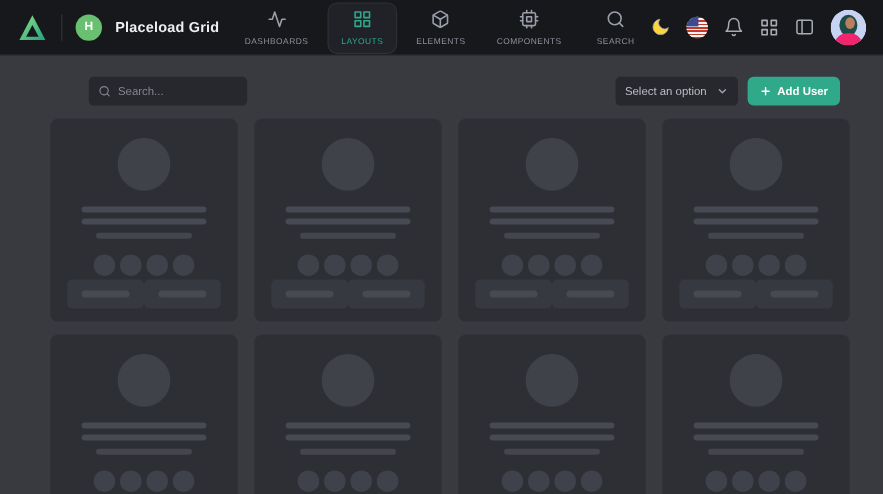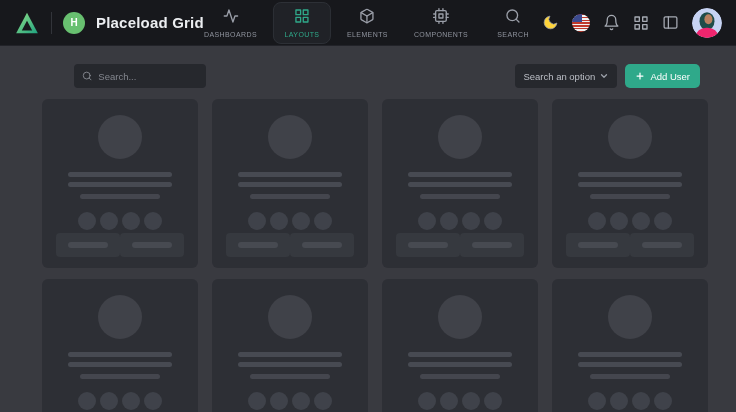--- a/index.html
+++ b/index.html
@@ -18,21 +18,21 @@
   }
   .nav-left { display:flex; align-items:center; gap:11px; }
   .logo { display:flex; align-items:center; cursor:pointer; }
   .nav-divider { width:1px; height:22px; background:#32343a; }
   .h-badge {
     width:22px; height:22px; border-radius:50%;
     background: var(--badge-green, #68c070);
     color:#fff; font-size:10px; font-weight:bold;
     display:flex; align-items:center; justify-content:center;
   }
-  .app-title { font-size:15px; font-weight:600; color:#eceef1; letter-spacing:.2px; }
+  .app-title { font-size:12px; font-weight:600; color:#eceef1; letter-spacing:.2px; }
 
   .nav-center {
     position:absolute; left:50%; top:0; transform:translateX(-50%);
     height:46px; display:flex; align-items:center; gap:6px;
   }
   .nav-item {
     min-width:58px; padding:5px 9px; border-radius:8px;
     display:flex; flex-direction:column; align-items:center; gap:3px;
     cursor:pointer; border:1px solid transparent;
   }
@@ -69,21 +69,21 @@
   .search-box input::placeholder { color:#84878f; }
   .toolbar-right { margin-left:auto; display:flex; align-items:center; gap:8px; }
   .select {
     width:102px; height:24px; background:#26282d; border-radius:4px;
     display:flex; align-items:center; padding:0 8px; cursor:pointer;
   }
   .select-value { font-size:9.5px; color:#bcbfc6; flex:1; white-space:nowrap; }
   .add-user-btn {
     height:24px; padding:0 10px; border:none; border-radius:5px;
     background: var(--accent, #2fa98a); color:#fff;
-    font-family:"Liberation Sans",sans-serif; font-size:9.5px; font-weight:400;
+    font-family:"Liberation Sans",sans-serif; font-size:9.5px; font-weight:700;
     display:flex; align-items:center; gap:5px; cursor:pointer;
   }
 
   
   .cards-grid {
     margin:11px 36px 0 42px;
     display:grid; grid-template-columns:repeat(4,1fr); gap:11px 14px;
   }
   .card {
     height:169px; background: var(--card-bg, #2d2f35); border-radius:6px;
@@ -234,21 +234,21 @@
 <div class="toolbar">
   <div class="search-box">
     <svg width="12" height="12" viewBox="0 0 24 24" fill="none" stroke="#84878f" stroke-width="2.2" stroke-linecap="round">
         <circle cx="11" cy="11" r="8"></circle>
         <line x1="21" y1="21" x2="16.65" y2="16.65"></line>
       </svg>
     <input type="text" placeholder="Search..." style="">
   </div>
   <div class="toolbar-right">
     <div class="select">
-      <span class="select-value">Search an option</span>
+      <span class="select-value">Select an option</span>
       <svg width="10" height="10" viewBox="0 0 24 24" fill="none" stroke="#9ba0a9" stroke-width="3" stroke-linecap="round" stroke-linejoin="round">
           <polyline points="6 9 12 15 18 9"></polyline>
         </svg>
     </div>
     <button class="add-user-btn">
       <svg width="10" height="10" viewBox="0 0 24 24" fill="none" stroke="#fff" stroke-width="3" stroke-linecap="round">
           <line x1="12" y1="5" x2="12" y2="19"></line>
           <line x1="5" y1="12" x2="19" y2="12"></line>
         </svg>
       <span>Add User</span>

